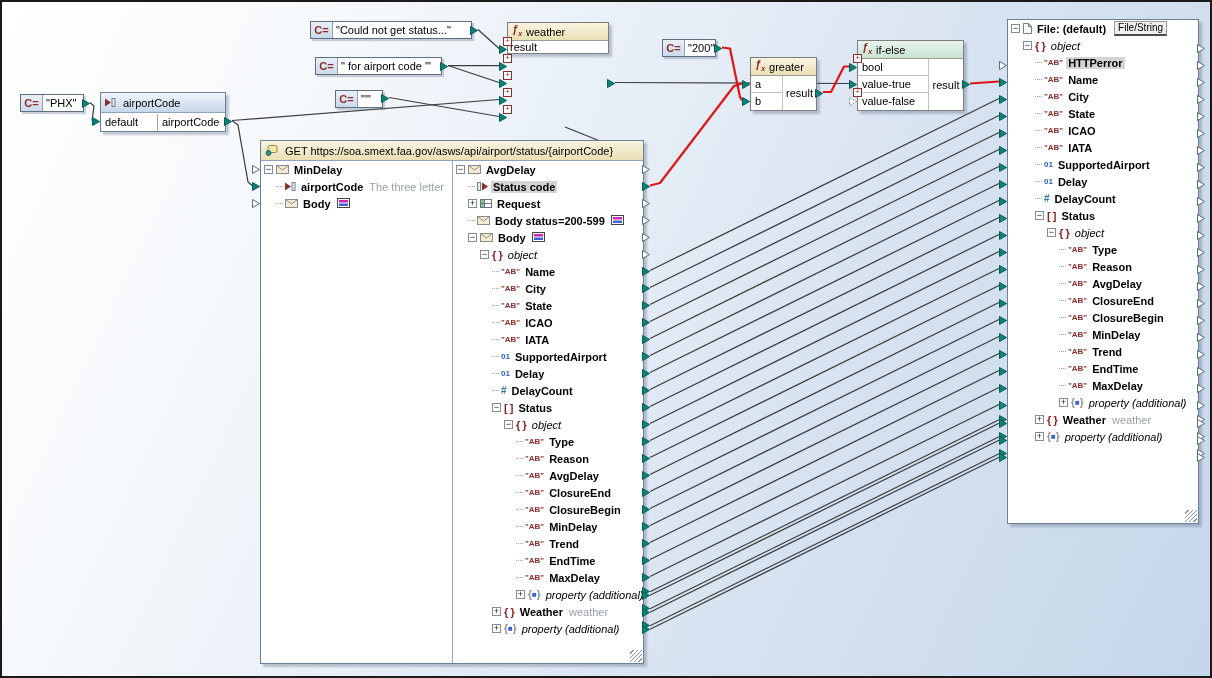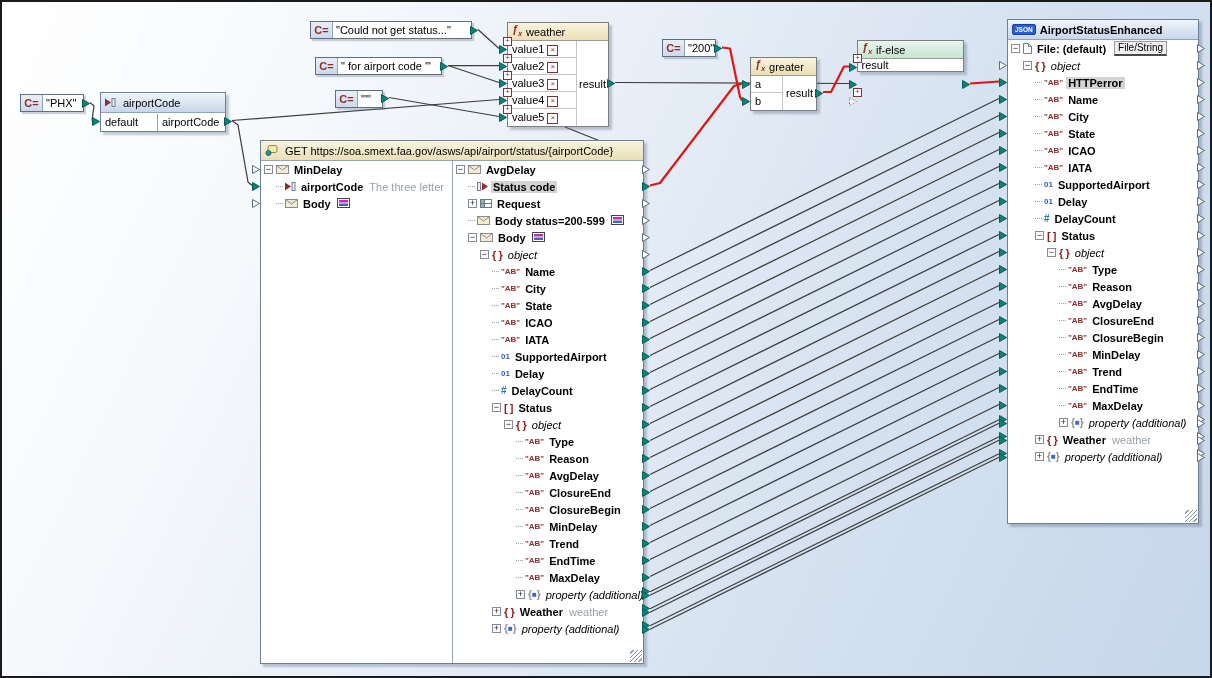--- a/index.html
+++ b/index.html
@@ -136,27 +136,20 @@
       <span style="flex:1;line-height:16px;padding-left:4px;">airportCode</span>
     </div>
   </div>
 
   <div class="fnbox" style="left:505px;top:20px;width:100px;">
     <div class="fnhead fnhead-y">
       <span class="fx">ƒ<sub>x</sub></span>
       <span>weather</span>
     </div>
     <div class="fnbody">
-      <div class="fnins">
-        <div class="fnrow"><span>value1</span><span class="del">×</span></div>
-        <div class="fnrow"><span>value2</span><span class="del">×</span></div>
-        <div class="fnrow"><span>value3</span><span class="del">×</span></div>
-        <div class="fnrow"><span>value4</span><span class="del">×</span></div>
-        <div class="fnrow"><span>value5</span><span class="del">×</span></div>
-      </div>
       <div class="fnres" style="width:31px">
           <span>result</span>
         </div>
     </div>
   </div>
 
   <div class="fnbox" style="left:748px;top:55px;width:65px;">
     <div class="fnhead fnhead-y">
       <span class="fx">ƒ<sub>x</sub></span>
       <span>greater</span>
@@ -171,20 +164,25 @@
         </div>
     </div>
   </div>
 
   <div class="fnbox" style="left:855px;top:38px;width:105px;">
     <div class="fnhead fnhead-g">
       <span class="fx">ƒ<sub>x</sub></span>
       <span>if-else</span>
     </div>
     <div class="fnbody">
+      <div class="fnins">
+        <div class="fnrow"><span>bool</span></div>
+        <div class="fnrow"><span>value-true</span></div>
+        <div class="fnrow"><span>value-false</span></div>
+      </div>
       <div class="fnres" style="width:34px">
           <span>result</span>
         </div>
     </div>
   </div>
 
   <span class="plus" style="left:501px;top:35px">+</span>
   <span class="plus" style="left:501px;top:52px">+</span>
   <span class="plus" style="left:501px;top:69px">+</span>
   <span class="plus" style="left:501px;top:86px">+</span>
@@ -499,24 +497,20 @@
               <span class="gbrace">}</span>
             </span>
             <span class="lbl it">property (additional)</span>
           </div>
         </div>
     </div>
     <div class="grip"></div>
   </div>
 
   <div class="comp" style="left:1005px;top:17px;width:190px;height:503px">
-    <div class="comphead">
-      <span class="badge">JSON</span>
-      <span>AirportStatusEnhanced</span>
-    </div>
     <div id="tree-output">
         <div class="trow">
           <span class="tind" style="width:3px"></span>
           <span class="exp">−</span>
           <span class="icon">
             <svg width="9" height="11">
               <path d="M0.5,0.5 L5.5,0.5 L8.5,3.5 L8.5,10.5 L0.5,10.5 Z" fill="#fff" stroke="#6e8096"></path>
               <path d="M5.5,0.5 L5.5,3.5 L8.5,3.5" fill="none" stroke="#6e8096"></path>
             </svg>
           </span>

